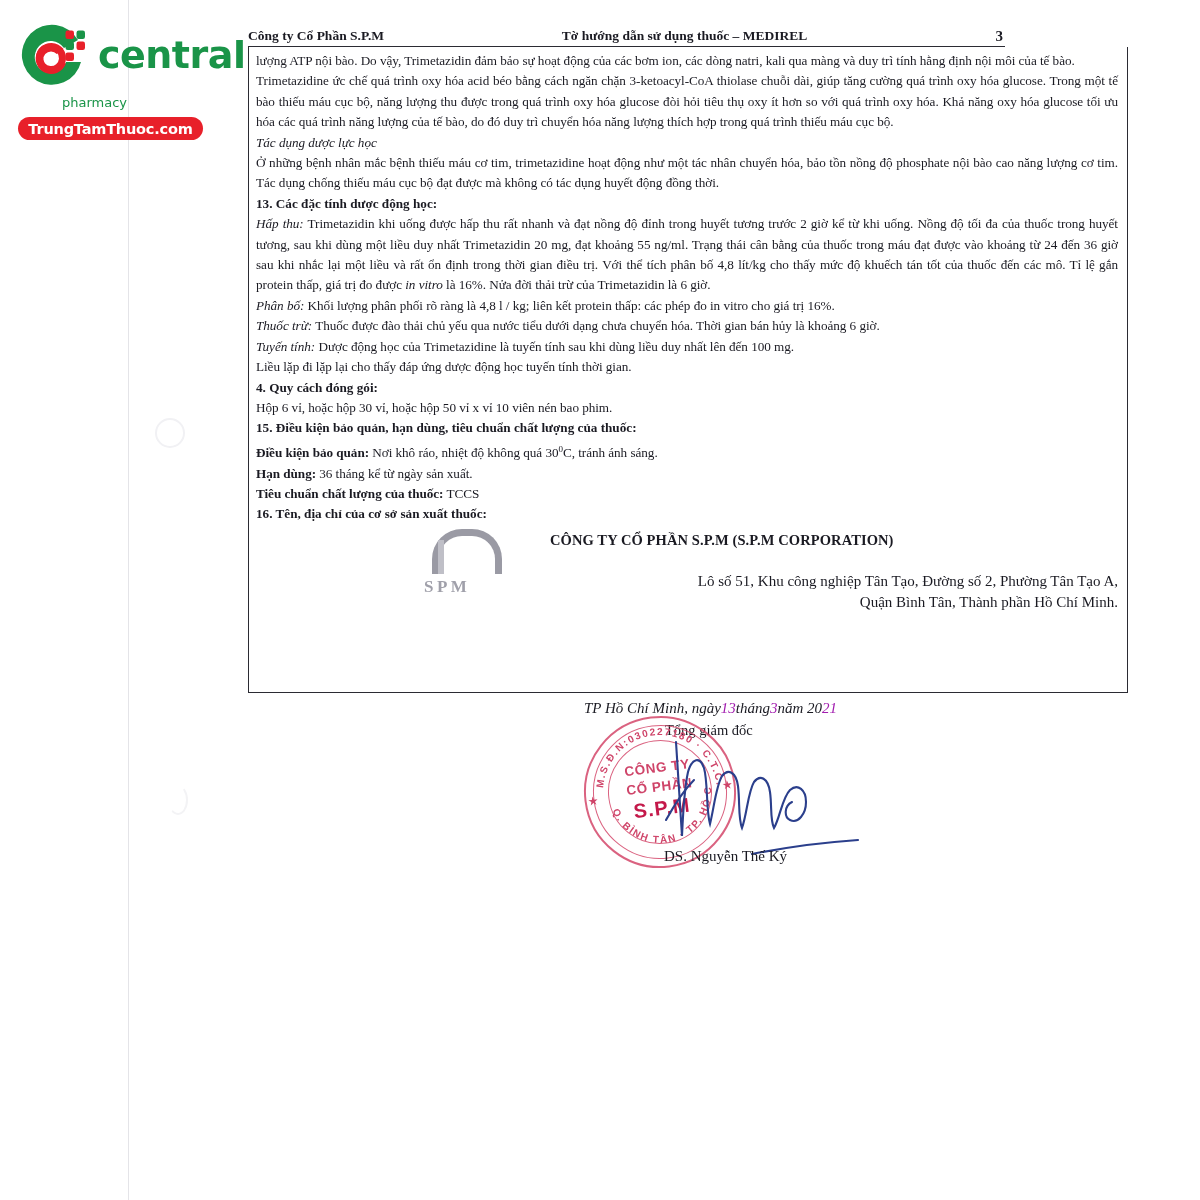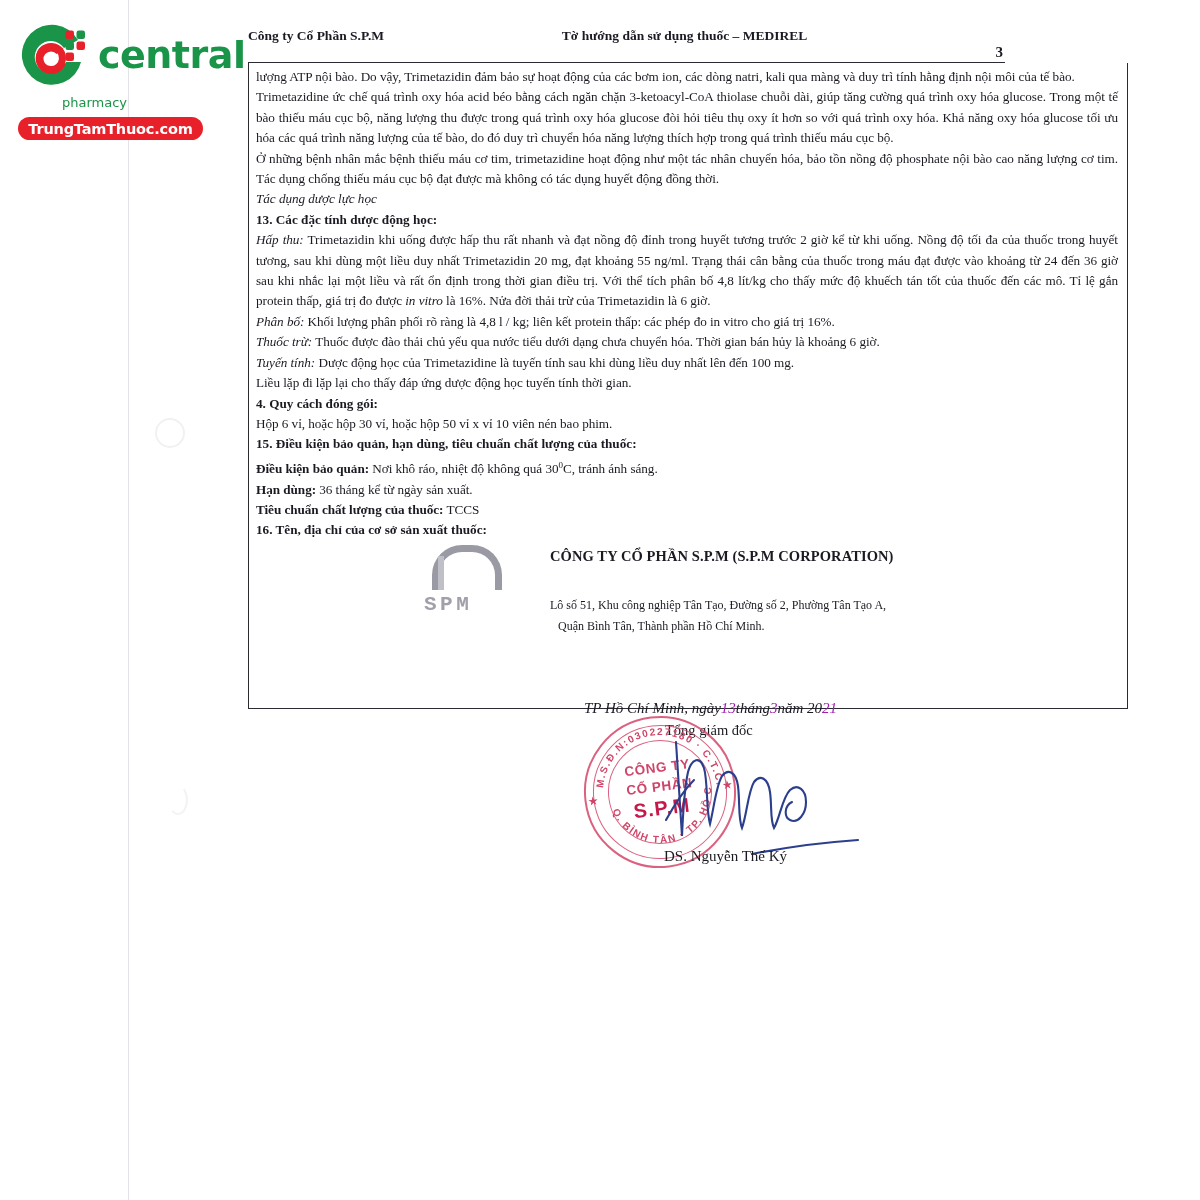--- a/index.html
+++ b/index.html
@@ -100,21 +100,21 @@
     top: 28px;
     width: 760px;
   }
   .doc-header {
     position: relative;
     display: flex;
     align-items: baseline;
     font-family: "Liberation Serif", serif;
     font-weight: 700;
     font-size: 13.5px;
-    padding-bottom: 18px;
+    padding-bottom: 2px;
     border-bottom: 1.2px solid #2b2b33;
     width: 757px;
     gap: 16px;
   }
   .doc-header .hdr-left { flex: 0 0 auto; }
   .doc-header .hdr-center {
     flex: 1 1 auto;
     text-align: center;
     padding-right: 36px;
   }
@@ -177,39 +177,40 @@
     position: relative;
   }
   .spm-arch::before {
     content: "";
     position: absolute;
     left: -1px; top: 4px;
     width: 6px; height: 34px;
     background: #bfbfc7;
   }
   .spm-word {
-    font-family: Liberation Mono, monospace;
-    font-size: 21px;
+    font-family: Liberation Serif, serif;
+    font-size: 17px;
     font-weight: 700;
     color: #a0a0aa;
     letter-spacing: 3.5px;
     margin-top: 3px;
     margin-left: 6px;
   }
   .maker-text { flex: 1 1 auto; padding-left: 12px; }
   .maker-name {
     font-size: 14.5px;
     font-weight: 700;
     line-height: 22px;
     letter-spacing: 0.1px;
   }
   .maker-addr {
-    font-size: 12px;
+    font-size: 15px;
     line-height: 21px;
-    margin-top: 28px;
+    margin-top: 20px;
+    text-align: right;
   }
   .maker-addr .l2 { padding-left: 8px; display: block; }
 
   
   .sig {
     position: absolute;
     left: 248px;
     top: 696px;
     width: 760px;
     height: 220px;
@@ -355,23 +356,23 @@
     <span class="hdr-center">Tờ hướng dẫn sử dụng thuốc – MEDIREL</span>
     <span class="hdr-page">3</span>
   </div>
 
   <div class="doc-frame">
 
     <p class="p">lượng ATP nội bào. Do vậy, Trimetazidin đảm bảo sự hoạt động của các bơm ion, các dòng natri, kali qua màng và duy trì tính hằng định nội môi của tế bào.</p>
 
     <p class="p">Trimetazidine ức chế quá trình oxy hóa acid béo bằng cách ngăn chặn 3-ketoacyl-CoA thiolase chuỗi dài, giúp tăng cường quá trình oxy hóa glucose. Trong một tế bào thiếu máu cục bộ, năng lượng thu được trong quá trình oxy hóa glucose đòi hỏi tiêu thụ oxy ít hơn so với quá trình oxy hóa. Khả năng oxy hóa glucose tối ưu hóa các quá trình năng lượng của tế bào, do đó duy trì chuyển hóa năng lượng thích hợp trong quá trình thiếu máu cục bộ.</p>
 
+    <p class="p it">Tác dụng dược lực học</p>
+
     <p class="p">Ở những bệnh nhân mắc bệnh thiếu máu cơ tim, trimetazidine hoạt động như một tác nhân chuyển hóa, bảo tồn nồng độ phosphate nội bào cao năng lượng cơ tim. Tác dụng chống thiếu máu cục bộ đạt được mà không có tác dụng huyết động đồng thời.</p>
-
-    <p class="p it">Tác dụng dược lực học</p>
 
     <p class="heading">13. Các đặc tính dược động học:</p>
 
     <p class="p"><span class="it">Hấp thu:</span><span> Trimetazidin khi uống được hấp thu rất nhanh và đạt nồng độ đỉnh trong huyết tương trước 2 giờ kể từ khi uống. Nồng độ tối đa của thuốc trong huyết tương, sau khi dùng một liều duy nhất Trimetazidin 20 mg, đạt khoảng 55 ng/ml. Trạng thái cân bằng của thuốc trong máu đạt được vào khoảng từ 24 đến 36 giờ sau khi nhắc lại một liều và rất ổn định trong thời gian điều trị. Với thể tích phân bố 4,8 lít/kg cho thấy mức độ khuếch tán tốt của thuốc đến các mô. Tỉ lệ gắn protein thấp, giá trị đo được </span><span class="it">in vitro</span><span> là 16%. Nửa đời thải trừ của Trimetazidin là 6 giờ.</span></p>
 
     <p class="p"><span class="it">Phân bố:</span><span> Khối lượng phân phối rõ ràng là 4,8 l / kg; liên kết protein thấp: các phép đo in vitro cho giá trị 16%.</span></p>
 
     <p class="p"><span class="it">Thuốc trừ:</span><span> Thuốc được đào thải chủ yếu qua nước tiểu dưới dạng chưa chuyển hóa. Thời gian bán hủy là khoảng 6 giờ.</span></p>
 
     <p class="p"><span class="it">Tuyến tính:</span><span> Dược động học của Trimetazidine là tuyến tính sau khi dùng liều duy nhất lên đến 100 mg.</span></p>

